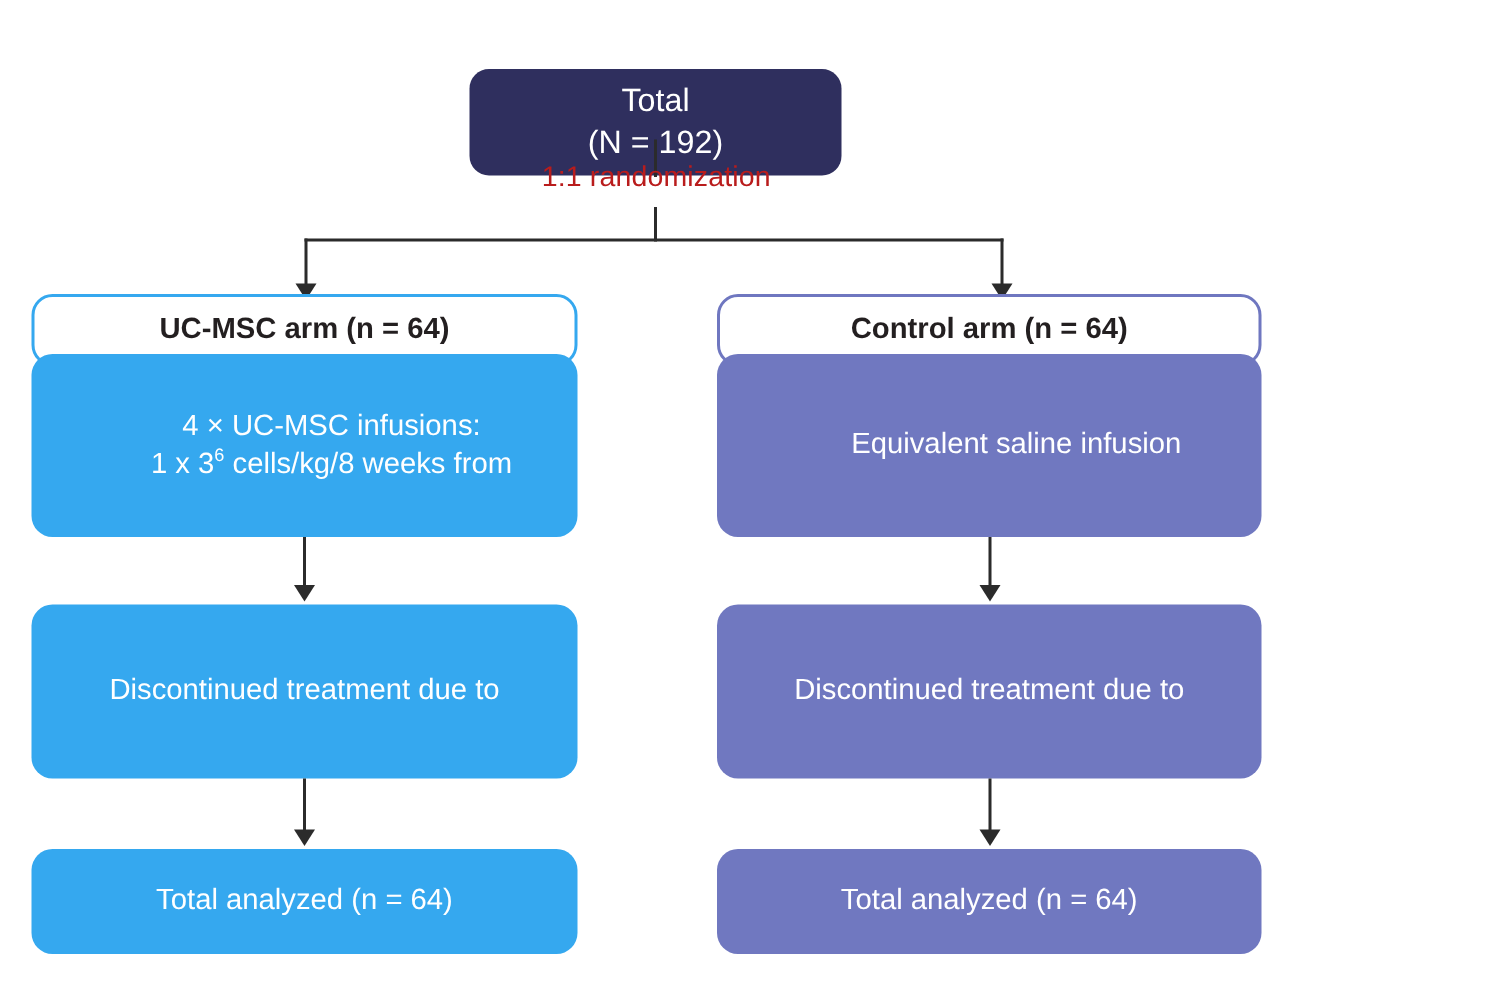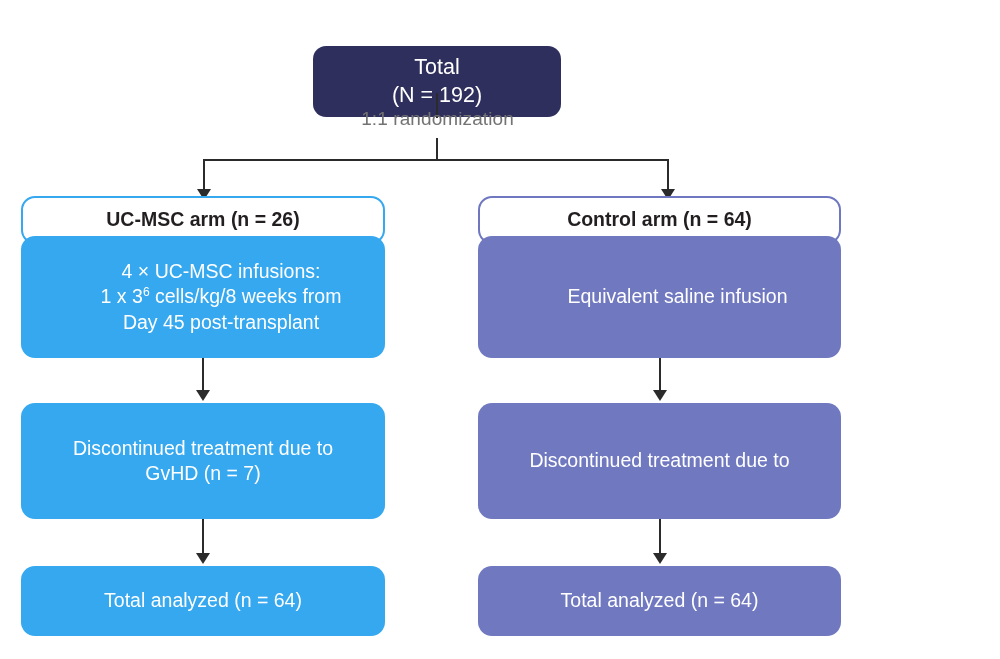--- a/index.html
+++ b/index.html
@@ -46,21 +46,21 @@
   .total-box .lines { padding: 0 8px; }
 
   
   .rand-label {
     position: absolute;
     left: 330px;
     top: 108px;
     width: 215px;
     text-align: center;
     font-size: 19px;
-    color: #737373;
+    color: #b91c1c;
     letter-spacing: .1px;
   }
 
   
   .arm-header {
     border-radius: 14px;
     background: #ffffff;
     font-weight: bold;
     font-size: 19.5px;
     color: #231f20;
@@ -121,38 +121,36 @@
 
   <div class="conn h-line" style="left:203px; top:159px; width:466px;"></div>
 
   <div class="conn v-line" style="left:203px; top:159px; height:34px;"></div>
   <div class="arrow-head" style="left:197px; top:189px;"></div>
 
   <div class="conn v-line" style="left:667px; top:159px; height:34px;"></div>
   <div class="arrow-head" style="left:661px; top:189px;"></div>
 
   <div class="node arm-header blue" style="left:21px; top:196px; width:364px; height:48px;">
-    <span>UC-MSC arm (n = 26)</span>
+    <span>UC-MSC arm (n = 64)</span>
   </div>
 
   <div class="node fill-box blue tuck-top" style="left:21px; top:236px; width:364px; height:122px;">
     <div class="lines">
       <div>4 × UC-MSC infusions:</div>
       <div><span>1 x 3</span><sup>6</sup><span> cells/kg/8 weeks from</span></div>
-      <div>Day 45 post-transplant</div>
     </div>
   </div>
 
   <div class="conn v-line" style="left:202px; top:358px; height:36px;"></div>
   <div class="arrow-head" style="left:196px; top:390px;"></div>
 
   <div class="node fill-box blue" style="left:21px; top:403px; width:364px; height:116px;">
     <div class="lines">
       <div>Discontinued treatment due to</div>
-      <div>GvHD (n = 7)</div>
     </div>
   </div>
 
   <div class="conn v-line" style="left:202px; top:519px; height:38px;"></div>
   <div class="arrow-head" style="left:196px; top:553px;"></div>
 
   <div class="node fill-box blue" style="left:21px; top:566px; width:364px; height:70px;">
     <span>Total analyzed (n = 64)</span>
   </div>
 

